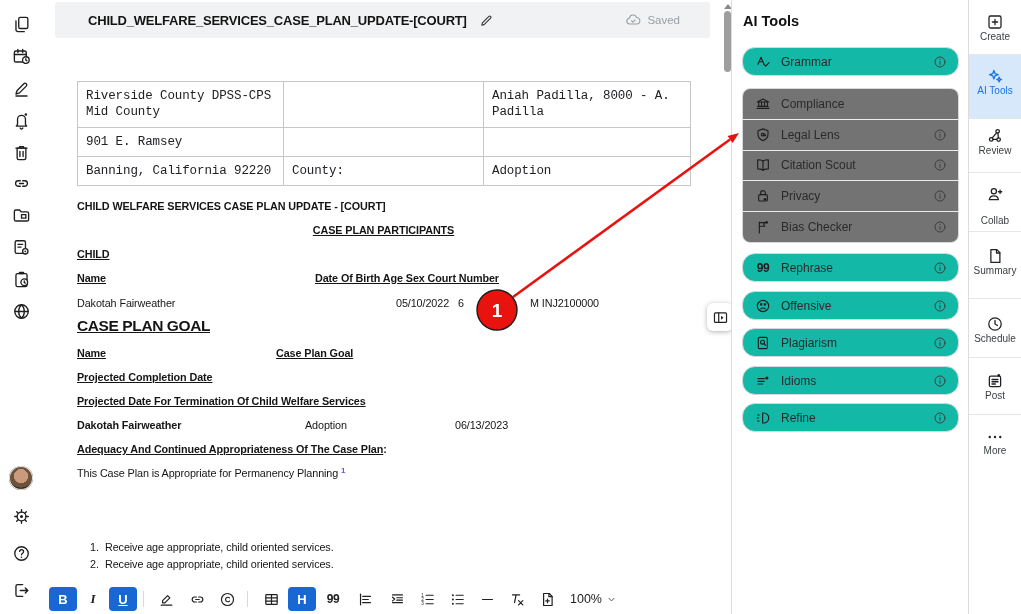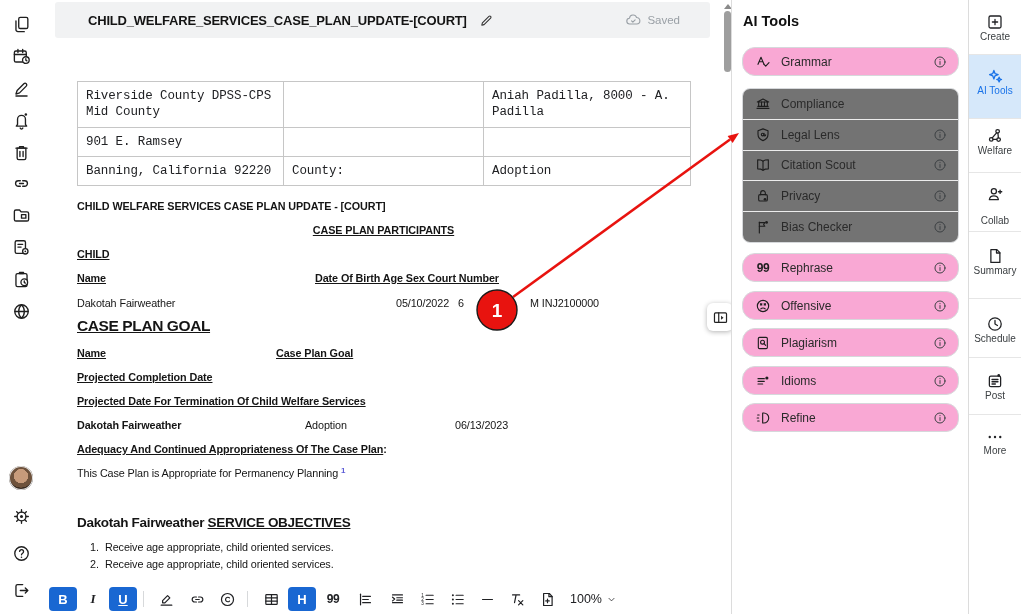--- a/index.html
+++ b/index.html
@@ -48,21 +48,21 @@
   .tb{position:absolute;top:4px;width:28px;height:24px;border-radius:4px;display:flex;align-items:center;justify-content:center;
       color:#202124;font-size:13px;cursor:pointer;}
   .tb.active{background:#1967d2;color:#fff;}
   .tb .ital{font-family:"Liberation Serif",serif;font-style:italic;font-weight:bold;}
   .tbdiv{position:absolute;top:8px;width:1px;height:16px;background:#d7d9db;}
   .zoomsel{position:absolute;left:528px;top:4px;height:24px;display:flex;align-items:center;gap:4px;font-size:12.5px;color:#202124;cursor:pointer;}
 
   
   .ai-panel{position:absolute;left:731px;top:0;width:237px;height:614px;background:#fff;border-left:1px solid #dcdcdc;box-sizing:border-box;}
   .ai-title{position:absolute;left:11px;top:13px;font-size:14.5px;font-weight:bold;color:#111;}
-  .ai-btn{position:absolute;left:10px;width:217px;height:29px;border:1px solid #d6d8db;border-radius:13px;background:#f9a8d4;
+  .ai-btn{position:absolute;left:10px;width:217px;height:29px;border:1px solid #d6d8db;border-radius:13px;background:#14b8a6;
           display:flex;align-items:center;box-sizing:border-box;cursor:pointer;}
   .ai-group{position:absolute;left:10px;top:88px;width:217px;height:155px;border:1px solid #d6d8db;border-radius:8px;box-sizing:border-box;
             display:flex;flex-direction:column;overflow:hidden;}
   .ai-row{flex:1;display:flex;align-items:center;border-bottom:1px solid #ececec;cursor:pointer;background:#737373;}
   .ai-row:last-child{border-bottom:none;}
   .ai-ic{margin-left:12px;width:16px;height:16px;color:#1e1e1e;display:flex;align-items:center;justify-content:center;flex:none;}
   .ai-lb{margin-left:10px;font-size:12px;color:#2a2a2a;}
   .ai-info{margin-left:auto;margin-right:11px;width:14px;height:14px;color:#3c4043;flex:none;cursor:pointer;}
   .q99{font-weight:bold;font-size:12px;letter-spacing:-0.5px;}
 
@@ -421,21 +421,20 @@
   <div class="doc-line b u" style="left:35px;top:371px">Projected Completion Date</div>
   <div class="doc-line b u" style="left:35px;top:395px">Projected Date For Termination Of Child Welfare Services</div>
 
   <div class="doc-line b" style="left:35px;top:419px">Dakotah Fairweather</div>
   <div class="doc-line" style="left:263px;top:419px">Adoption</div>
   <div class="doc-line" style="left:413px;top:419px">06/13/2023</div>
 
   <div class="doc-line" style="left:35px;top:443px"><span class="b u">Adequacy And Continued Appropriateness Of The Case Plan</span><span class="b">:</span></div>
   <div class="doc-line" style="left:35px;top:466px"><span>This Case Plan is Appropriate for Permanency Planning</span> <span class="sup">1</span></div>
 
-  <div class="doc-line h2" style="left:35px;top:515px"><span>Dakotah Fairweather</span> <span class="u">SERVICE OBJECTIVES</span></div>
 
   <div class="doc-line" style="left:48px;top:541px">1.</div>
   <div class="doc-line" style="left:63px;top:541px">Receive age appropriate, child oriented services.</div>
   <div class="doc-line" style="left:48px;top:558px">2.</div>
   <div class="doc-line" style="left:63px;top:558px">Receive age appropriate, child oriented services.</div>
 
   <div class="tri-up"></div>
   <div class="vthumb"></div>
   <div class="tri-dn"></div>
   <div class="hthumb"></div>
@@ -670,21 +669,21 @@
         <use href="#i-sparkle"></use>
       </svg>
     <div class="rr-lb blue" style="top:85px">AI Tools</div>
   </div>
   <div class="rr-div" style="top:118px"></div>
 
   <div class="rr-item">
     <svg class="ic rr-ic" style="top:127px">
         <use href="#i-workflow"></use>
       </svg>
-    <div class="rr-lb" style="top:145px">Welfare</div>
+    <div class="rr-lb" style="top:145px">Review</div>
   </div>
   <div class="rr-div" style="top:172px"></div>
 
   <div class="rr-item">
     <svg class="ic rr-ic" style="top:185px">
         <use href="#i-person"></use>
       </svg>
     <div class="rr-lb" style="top:215px">Collab</div>
   </div>
   <div class="rr-div" style="top:231px"></div>

